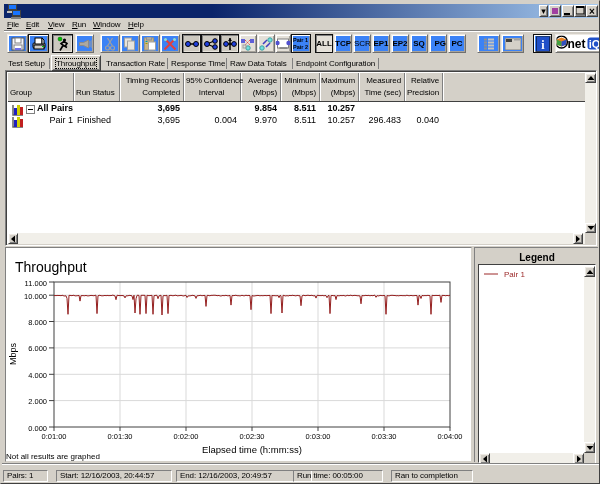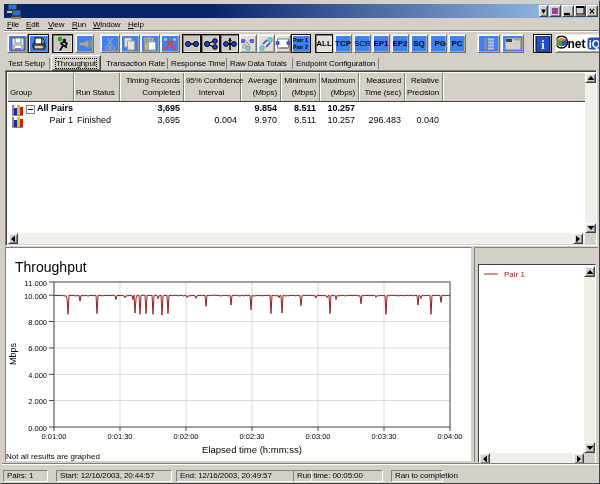--- a/index.html
+++ b/index.html
@@ -363,20 +363,21 @@
         <text x="449" y="438" text-anchor="middle" font-size="7.5" fill="#000" font-family="Liberation Sans,sans-serif">0:04:00</text>
         <text x="251" y="452" text-anchor="middle" font-size="9.5" fill="#000" font-family="Liberation Sans,sans-serif">Elapsed time (h:mm:ss)</text>
         <text x="15" y="353" text-anchor="middle" font-size="9" fill="#000" font-family="Liberation Sans,sans-serif" transform="rotate(-90 15 353)">Mbps</text>
         <path d="M53,294.5 L54,294.6 L55,294.5 L56,294.6 L57,294.3 L58,294.7 L59,294.3 L60,294.9 L61,294.2 L62,294.5 L63,295.0 L64,294.9 L65,294.8 L66,297.4 L67,313.3 L68,294.3 L69,294.5 L70,294.4 L71,294.8 L72,294.2 L73,294.4 L74,294.8 L75,294.9 L76,294.7 L77,294.7 L78,294.3 L79,300.1 L80,294.6 L81,294.7 L82,294.5 L83,294.8 L84,294.7 L85,294.4 L86,294.8 L87,294.9 L88,294.8 L89,294.6 L90,294.4 L91,294.5 L92,294.6 L93,294.8 L94,294.3 L95,294.3 L96,312.6 L97,294.7 L98,294.5 L99,294.2 L100,294.8 L101,294.7 L102,294.9 L103,294.5 L104,294.5 L105,294.6 L106,294.6 L107,294.3 L108,294.9 L109,294.3 L110,294.8 L111,294.2 L112,294.2 L113,294.5 L114,294.9 L115,298.7 L116,294.4 L117,294.3 L118,294.7 L119,294.4 L120,294.8 L121,294.3 L122,294.8 L123,294.8 L124,296.9 L125,294.9 L126,294.7 L127,294.9 L128,294.3 L129,294.5 L130,294.5 L131,294.9 L132,298.6 L133,294.2 L134,312.0 L135,297.8 L136,294.4 L137,294.2 L138,294.5 L139,313.3 L140,294.3 L141,294.4 L142,294.2 L143,294.4 L144,294.3 L145,312.6 L146,294.3 L147,294.5 L148,294.7 L149,294.5 L150,294.5 L151,294.3 L152,313.3 L153,294.7 L154,294.5 L155,294.3 L156,294.4 L157,297.7 L158,294.8 L159,294.6 L160,294.2 L161,314.0 L162,295.0 L163,294.4 L164,294.8 L165,294.5 L166,294.3 L167,312.6 L168,294.4 L169,294.6 L170,294.2 L171,294.7 L172,294.7 L173,294.6 L174,294.3 L175,294.2 L176,294.8 L177,294.8 L178,294.6 L179,294.6 L180,294.3 L181,294.6 L182,294.9 L183,294.9 L184,294.5 L185,294.3 L186,296.5 L187,295.0 L188,294.8 L189,294.9 L190,294.6 L191,294.5 L192,294.2 L193,294.8 L194,294.8 L195,297.4 L196,294.8 L197,294.7 L198,294.6 L199,294.4 L200,294.3 L201,294.9 L202,294.4 L203,294.6 L204,294.3 L205,305.4 L206,294.5 L207,294.3 L208,294.6 L209,294.8 L210,294.3 L211,294.4 L212,294.3 L213,294.2 L214,294.3 L215,294.3 L216,294.7 L217,294.6 L218,294.4 L219,295.0 L220,294.9 L221,294.8 L222,294.3 L223,294.9 L224,294.4 L225,294.4 L226,294.6 L227,294.9 L228,294.6 L229,294.4 L230,304.1 L231,294.6 L232,294.5 L233,294.7 L234,294.3 L235,294.3 L236,294.6 L237,294.8 L238,294.6 L239,295.0 L240,294.6 L241,294.3 L242,294.6 L243,294.9 L244,294.6 L245,294.2 L246,294.6 L247,294.6 L248,294.3 L249,294.7 L250,308.7 L251,294.5 L252,294.9 L253,295.0 L254,294.8 L255,294.7 L256,294.5 L257,294.4 L258,294.6 L259,294.8 L260,294.6 L261,294.6 L262,294.8 L263,294.5 L264,294.6 L265,294.5 L266,294.8 L267,294.3 L268,294.7 L269,294.2 L270,312.6 L271,294.2 L272,294.9 L273,294.4 L274,294.9 L275,294.6 L276,294.9 L277,294.4 L278,296.7 L279,294.3 L280,294.9 L281,312.0 L282,294.4 L283,294.4 L284,294.9 L285,294.9 L286,294.6 L287,294.9 L288,294.8 L289,294.2 L290,294.9 L291,294.2 L292,294.4 L293,294.6 L294,294.6 L295,295.0 L296,294.3 L297,294.6 L298,294.7 L299,294.8 L300,304.7 L301,295.0 L302,294.3 L303,294.3 L304,294.7 L305,294.6 L306,294.3 L307,294.3 L308,294.4 L309,294.7 L310,294.3 L311,294.4 L312,294.7 L313,294.9 L314,294.6 L315,297.1 L316,294.5 L317,294.2 L318,294.7 L319,294.5 L320,294.7 L321,294.5 L322,294.4 L323,295.0 L324,294.4 L325,294.7 L326,296.7 L327,294.9 L328,294.3 L329,312.6 L330,294.6 L331,294.5 L332,294.5 L333,294.9 L334,294.4 L335,298.6 L336,294.6 L337,294.6 L338,294.9 L339,294.6 L340,294.5 L341,294.7 L342,294.5 L343,294.4 L344,295.0 L345,294.9 L346,294.4 L347,294.3 L348,294.9 L349,294.2 L350,294.3 L351,294.6 L352,294.8 L353,294.2 L354,294.6 L355,294.3 L356,294.9 L357,294.6 L358,294.9 L359,294.9 L360,302.8 L361,294.4 L362,294.8 L363,294.6 L364,294.6 L365,294.2 L366,294.8 L367,294.3 L368,294.5 L369,294.8 L370,294.5 L371,294.5 L372,294.8 L373,294.2 L374,294.3 L375,296.3 L376,294.6 L377,294.9 L378,294.9 L379,294.4 L380,294.5 L381,294.6 L382,294.7 L383,294.3 L384,294.9 L385,313.3 L386,294.5 L387,294.8 L388,294.8 L389,294.7 L390,294.2 L391,294.5 L392,294.2 L393,294.7 L394,294.3 L395,294.9 L396,294.6 L397,294.7 L398,294.9 L399,294.4 L400,294.7 L401,294.4 L402,294.9 L403,294.4 L404,294.9 L405,294.5 L406,294.2 L407,294.6 L408,294.7 L409,294.7 L410,294.3 L411,294.7 L412,294.7 L413,294.7 L414,294.5 L415,294.5 L416,294.5 L417,304.1 L418,294.4 L419,294.8 L420,297.5 L421,294.5 L422,294.5 L423,294.9 L424,294.3 L425,294.9 L426,294.3 L427,294.5 L428,294.4 L429,294.8 L430,313.3 L431,294.4 L432,294.4 L433,294.7 L434,294.4 L435,294.5 L436,294.4 L437,294.6 L438,294.4 L439,294.3 L440,301.4 L441,294.3 L442,294.5 L443,294.4 L444,294.6 L445,294.9 L446,294.2 L447,294.8 L448,294.6 L449,294.2" fill="none" stroke="#952020" stroke-width="1"></path>
       </g>
     </svg>
  <div class="abs" style="left:0px;top:204px;font-size:8px;color:#000">Not all results are graphed</div>
 </div>
 
 <div class="abs" style="left:473px;top:246px;width:124px;height:215px;background:#d4d0c8;border-left:1px solid #808080;border-top:1px solid #808080">
+ <div class="abs" style="left:0;top:4px;width:124px;text-align:center;font-size:10px;font-weight:bold;color:#000">Legend</div>
  <div class="abs" style="left:3px;top:16px;width:118px;height:199px;background:#fff;border:1px solid;border-color:#404040 #fff #fff #404040">
    <svg class="abs" style="left:5px;top:3px" width="90" height="12">
         <line x1="0" y1="6" x2="14" y2="6" stroke="#9c2828" stroke-width="1"></line>
         <text x="20" y="9" font-size="8" fill="#9c2828" font-family="Liberation Sans,sans-serif">Pair 1</text>
       </svg>
    <div class="abs strack" style="left:105px;top:1px;width:11px;height:187px"></div>
    <div class="sbtn" style="left:105px;top:1px;width:11px;height:11px">
         <svg width="7" height="4" viewBox="0 0 7 4">
           <path d="M3.5 0 L7 4 L0 4 Z" fill="#000"></path>
         </svg>
@@ -399,13 +400,13 @@
       </div>
    <div class="abs sb" style="left:105px;top:188px;width:11px;height:11px"></div>
  </div>
 </div>
 
 <div class="abs" style="left:1px;top:462px;width:598px;height:2px;border-top:1px solid #808080;border-bottom:1px solid #fff"></div>
 <div class="statpanel" style="left:2px;width:45px">Pairs: 1</div>
 <div class="statpanel" style="left:55px;width:116px">Start: 12/16/2003, 20:44:57</div>
 <div class="statpanel" style="left:175px;width:136px">End: 12/16/2003, 20:49:57</div>
 <div class="statpanel" style="left:292px;width:90px">Run time: 00:05:00</div>
-<div class="statpanel" style="left:390px;width:52px">Ran to completion</div>
+<div class="statpanel" style="left:390px;width:82px">Ran to completion</div>
 
 </body></html>

